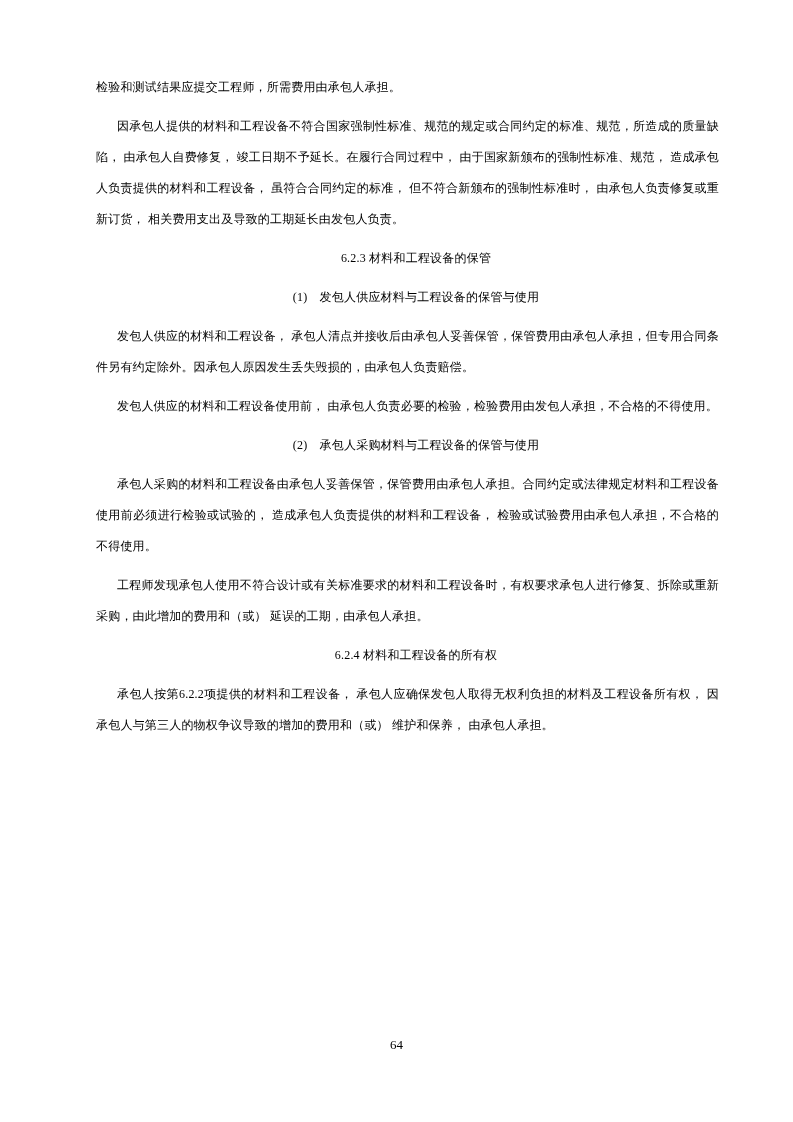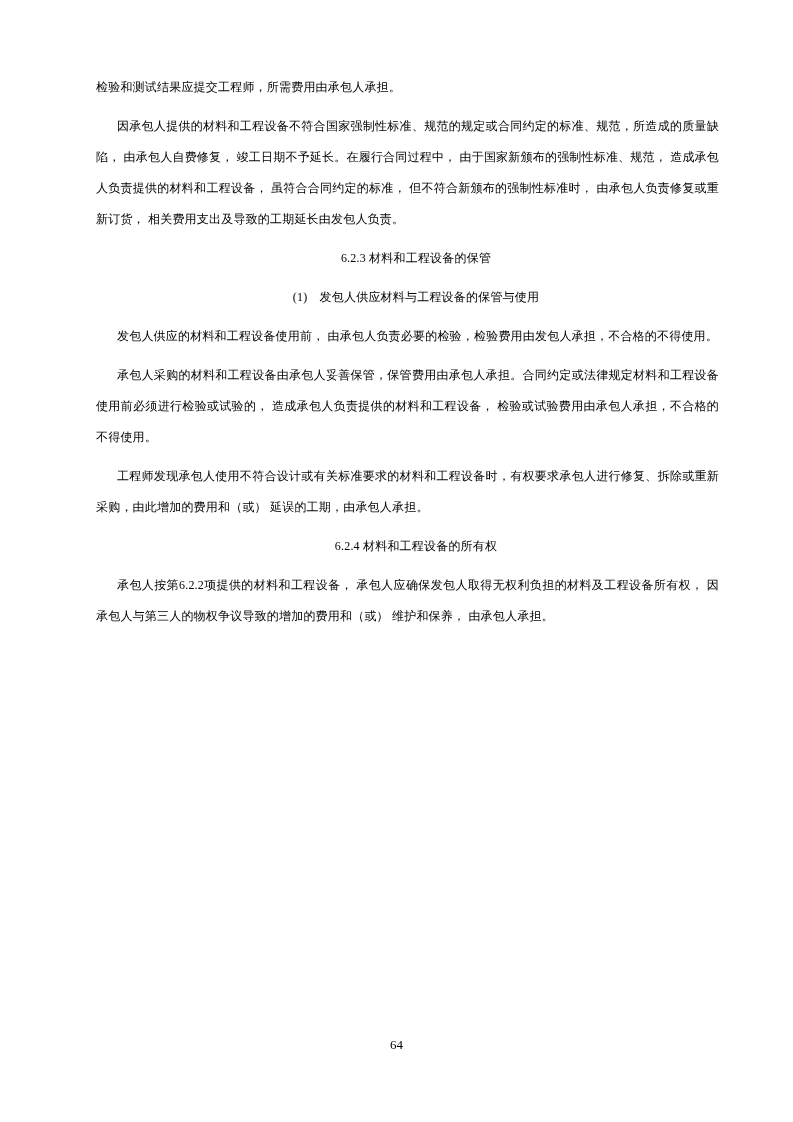--- a/index.html
+++ b/index.html
@@ -52,20 +52,22 @@
 </style>
 </head>
 <body>
 
 <div class="page">
   <div class="content">
     <p class="para no-indent">检验和测试结果应提交工程师，所需费用由承包人承担。</p>
     <p class="para">因承包人提供的材料和工程设备不符合国家强制性标准、规范的规定或合同约定的标准、规范，所造成的质量缺陷， 由承包人自费修复， 竣工日期不予延长。在履行合同过程中， 由于国家新颁布的强制性标准、规范， 造成承包人负责提供的材料和工程设备， 虽符合合同约定的标准， 但不符合新颁布的强制性标准时， 由承包人负责修复或重新订货， 相关费用支出及导致的工期延长由发包人负责。</p>
     <p class="para heading">6.2.3 材料和工程设备的保管</p>
     <p class="para heading">(1)　发包人供应材料与工程设备的保管与使用</p>
+    <p class="para">发包人供应的材料和工程设备， 承包人清点并接收后由承包人妥善保管，保管费用由承包人承担，但专用合同条件另有约定除外。因承包人原因发生丢失毁损的，由承包人负责赔偿。</p>
     <p class="para">发包人供应的材料和工程设备使用前， 由承包人负责必要的检验，检验费用由发包人承担，不合格的不得使用。</p>
+    <p class="para heading">(2)　承包人采购材料与工程设备的保管与使用</p>
     <p class="para">承包人采购的材料和工程设备由承包人妥善保管，保管费用由承包人承担。合同约定或法律规定材料和工程设备使用前必须进行检验或试验的， 造成承包人负责提供的材料和工程设备， 检验或试验费用由承包人承担，不合格的不得使用。</p>
     <p class="para">工程师发现承包人使用不符合设计或有关标准要求的材料和工程设备时，有权要求承包人进行修复、拆除或重新采购，由此增加的费用和（或） 延误的工期，由承包人承担。</p>
     <p class="para heading">6.2.4 材料和工程设备的所有权</p>
     <p class="para">承包人按第6.2.2项提供的材料和工程设备， 承包人应确保发包人取得无权利负担的材料及工程设备所有权， 因承包人与第三人的物权争议导致的增加的费用和（或） 维护和保养， 由承包人承担。</p>
   </div>
   <div class="footer">64</div>
 </div>
 
 </body></html>

